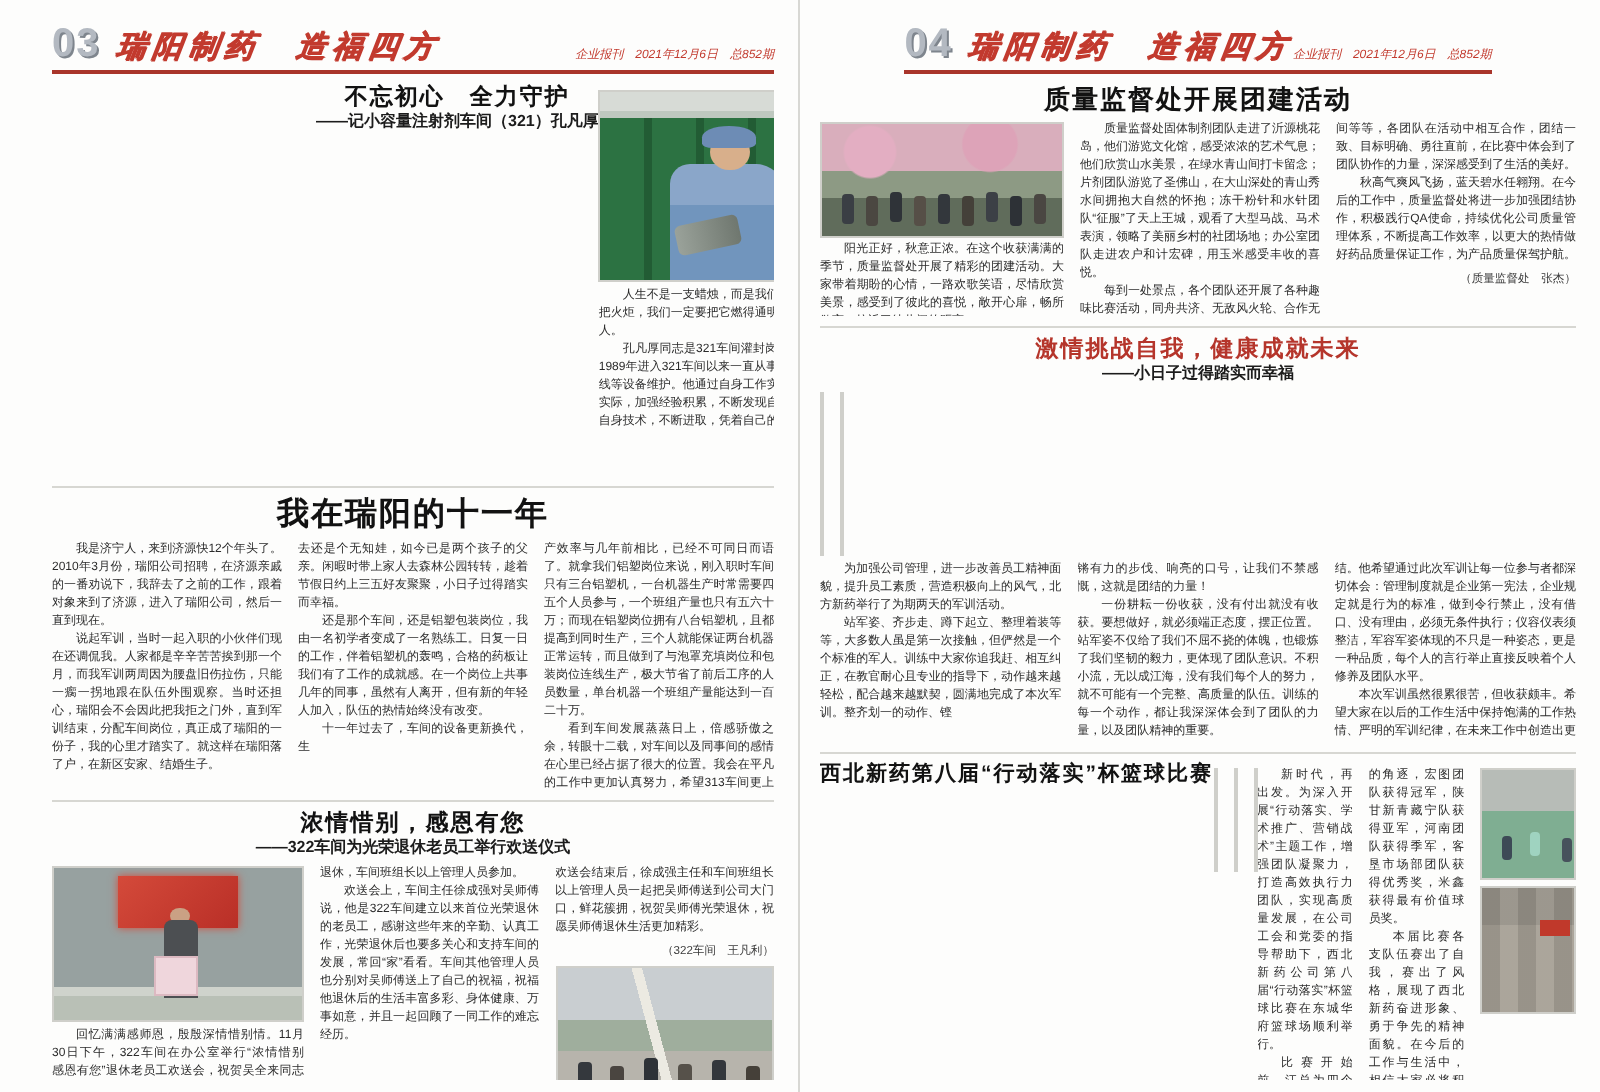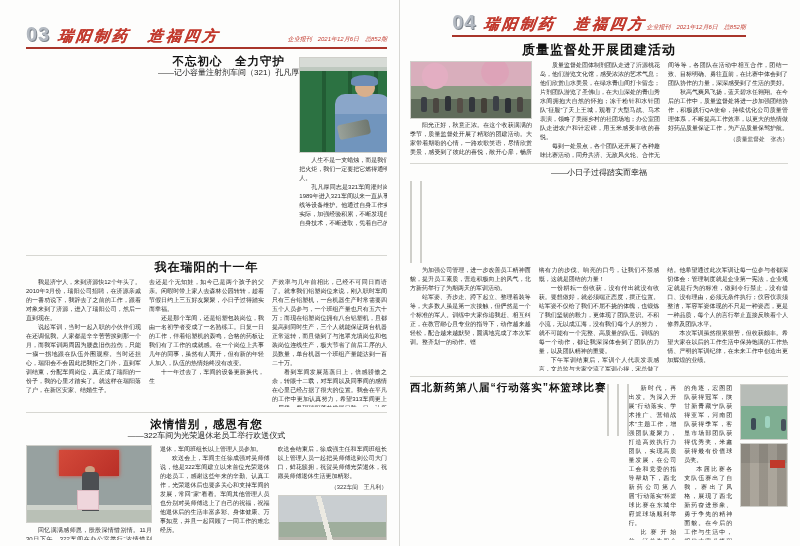--- a/index.html
+++ b/index.html
@@ -9,21 +9,21 @@
     font-family:"Liberation Sans", sans-serif;
     display:flex;
     overflow:hidden;
   }
   .page {
     width:400px; height:546px;
     background:#fdfdfc;
     display:flex; flex-direction:column;
     overflow:hidden;
   }
-  .page-left  { padding:24px 12px 6px 26px; border-right:1px solid #d8d8d4; }
+  .page-left  { padding:12px 12px 6px 26px; border-right:1px solid #d8d8d4; }
   .page-right { padding:12px 12px 6px 10px;align-items:center; }
 
   
   .phead { display:flex; align-items:flex-end; border-bottom:2px solid #a9352b; padding-bottom:3px; }
   .pageno {
     font-size:20px; font-weight:900; color:#b3b9c1; line-height:1;
     text-shadow:1px 1px 0 #7e858d; letter-spacing:1px;
   }
   .masthead {
     margin-left:8px; color:#c23a2e; font-weight:900; font-style:italic;
@@ -31,21 +31,21 @@
     text-shadow:0.4px 0.4px 0 #c23a2e; line-height:1.1; white-space:nowrap;
   }
   .issue { margin-left:auto; color:#c23a2e; font-size:6px; font-style:italic; white-space:nowrap; }
 
   
   .t   { font-size:6px; line-height:1.5; color:#2b2b2b; text-align:justify; }
   .ind { text-indent:2em; }
   .sig { font-size:5.8px; color:#3a3a3a; text-align:right; margin-top:2px; }
   .h1  { font-size:11.5px; font-weight:bold; text-align:center; color:#121212; letter-spacing:1px; line-height:1.25; }
   .h1.red { color:#b5352b; }
-  .h2  { font-size:8px; font-weight:normal; text-align:center; color:#1c1c1c; line-height:1.3; }
+  .h2  { font-size:8px; font-weight:bold; text-align:center; color:#1c1c1c; line-height:1.3; }
 
   .cols { display:flex; gap:8px; overflow:hidden; }
   .col  { flex:1; overflow:hidden; min-width:0; }
 
   section { overflow:hidden; }
   .rule-top { border-top:1px solid #d7d7d2; margin-top:5px; padding-top:4px; }
 
   
   .ph { position:relative; overflow:hidden; flex:none; border:1px solid #cfcfca; }
 
@@ -164,21 +164,21 @@
       </div>
       <div class="col">
         <p class="t">支到新世纪的几千万支直到现在的几亿支。完成了联动线优化改造，每次改造他都冲在最前面，与同事们一起积极学习设备原理，加班加点，克服困难，为提升车间生产效率做出了巨大的贡献。几十年来，他在不断提升自身业务能力的同时，也尽心尽力为车间培育出一批又一批优秀的操作员和维护员。</p>
         <p class="t ind">“我深知，技术无止境，只有通过不断摸索学习，才能解决一个又一个的难题。”他以实际行动践行着自己的誓言。近四十年的工作，让这位年过半百的“老瑞阳人”以高度的责任感和使命感把各项任务紧紧抓牢，用自己的心血与汗水、真诚朴实的情怀，在平凡的岗位上焕发着自身的光芒，是年轻人学习的榜样。这种精神会在321车间继续传承和发扬下去，我们将以孔凡厚为榜样，做一名合格的瑞阳人，为瑞阳发展壮大做出应有的贡献！</p>
 
       </div>
     </div>
   </section>
 
   <section class="rule-top" style="height:152px; display:flex; flex-direction:column;">
-    <div class="h1" style="font-size:12px;text-align:center;">我在瑞阳的十一年</div>
+    <div class="h1" style="font-size:16px;text-align:center;">我在瑞阳的十一年</div>
     <div class="cols" style="margin-top:3px; flex:1;">
       <div class="col">
         <p class="t ind">我是济宁人，来到济源快12个年头了。2010年3月份，瑞阳公司招聘，在济源亲戚的一番劝说下，我辞去了之前的工作，跟着对象来到了济源，进入了瑞阳公司，然后一直到现在。</p>
         <p class="t ind">说起军训，当时一起入职的小伙伴们现在还调侃我。人家都是辛辛苦苦挨到那一个月，而我军训两周因为腰盘旧伤拉伤，只能一瘸一拐地跟在队伍外围观察。当时还担心，瑞阳会不会因此把我拒之门外，直到军训结束，分配车间岗位，真正成了瑞阳的一份子，我的心里才踏实了。就这样在瑞阳落了户，在新区安家、结婚生子。</p>
       </div>
       <div class="col">
         <p class="t">去还是个无知娃，如今已是两个孩子的父亲。闲暇时带上家人去森林公园转转，趁着节假日约上三五好友聚聚，小日子过得踏实而幸福。</p>
         <p class="t ind">还是那个车间，还是铝塑包装岗位，我由一名初学者变成了一名熟练工。日复一日的工作，伴着铝塑机的轰鸣，合格的药板让我们有了工作的成就感。在一个岗位上共事几年的同事，虽然有人离开，但有新的年轻人加入，队伍的热情始终没有改变。</p>
         <p class="t ind">十一年过去了，车间的设备更新换代，生</p>
       </div>
@@ -240,20 +240,21 @@
       </div>
       <div class="col">
         <p class="t">间等等，各团队在活动中相互合作，团结一致、目标明确、勇往直前，在比赛中体会到了团队协作的力量，深深感受到了生活的美好。</p>
         <p class="t ind">秋高气爽风飞扬，蓝天碧水任翱翔。在今后的工作中，质量监督处将进一步加强团结协作，积极践行QA使命，持续优化公司质量管理体系，不断提高工作效率，以更大的热情做好药品质量保证工作，为产品质量保驾护航。</p>
         <p class="sig">（质量监督处　张杰）</p>
       </div>
     </div>
   </section>
 
   <section class="rule-top" style="height:208px; display:flex; flex-direction:column;">
+    <div class="h1 red">激情挑战自我，健康成就未来</div>
     <div class="h2">——小日子过得踏实而幸福</div>
     <div class="cols" style="margin-top:3px;">
       <div class="col ph ph-mil">
         <div class="sky"></div>
         <div class="banner">北方新药2021年“激情挑战自我　健康成就未来”军训</div>
       </div>
       <div class="col ph ph-mil ph-mil2">
         <div class="sky"></div>
         <div class="banner">北方新药2021年“激情挑战自我　健康成就未来”军训</div>
       </div>

